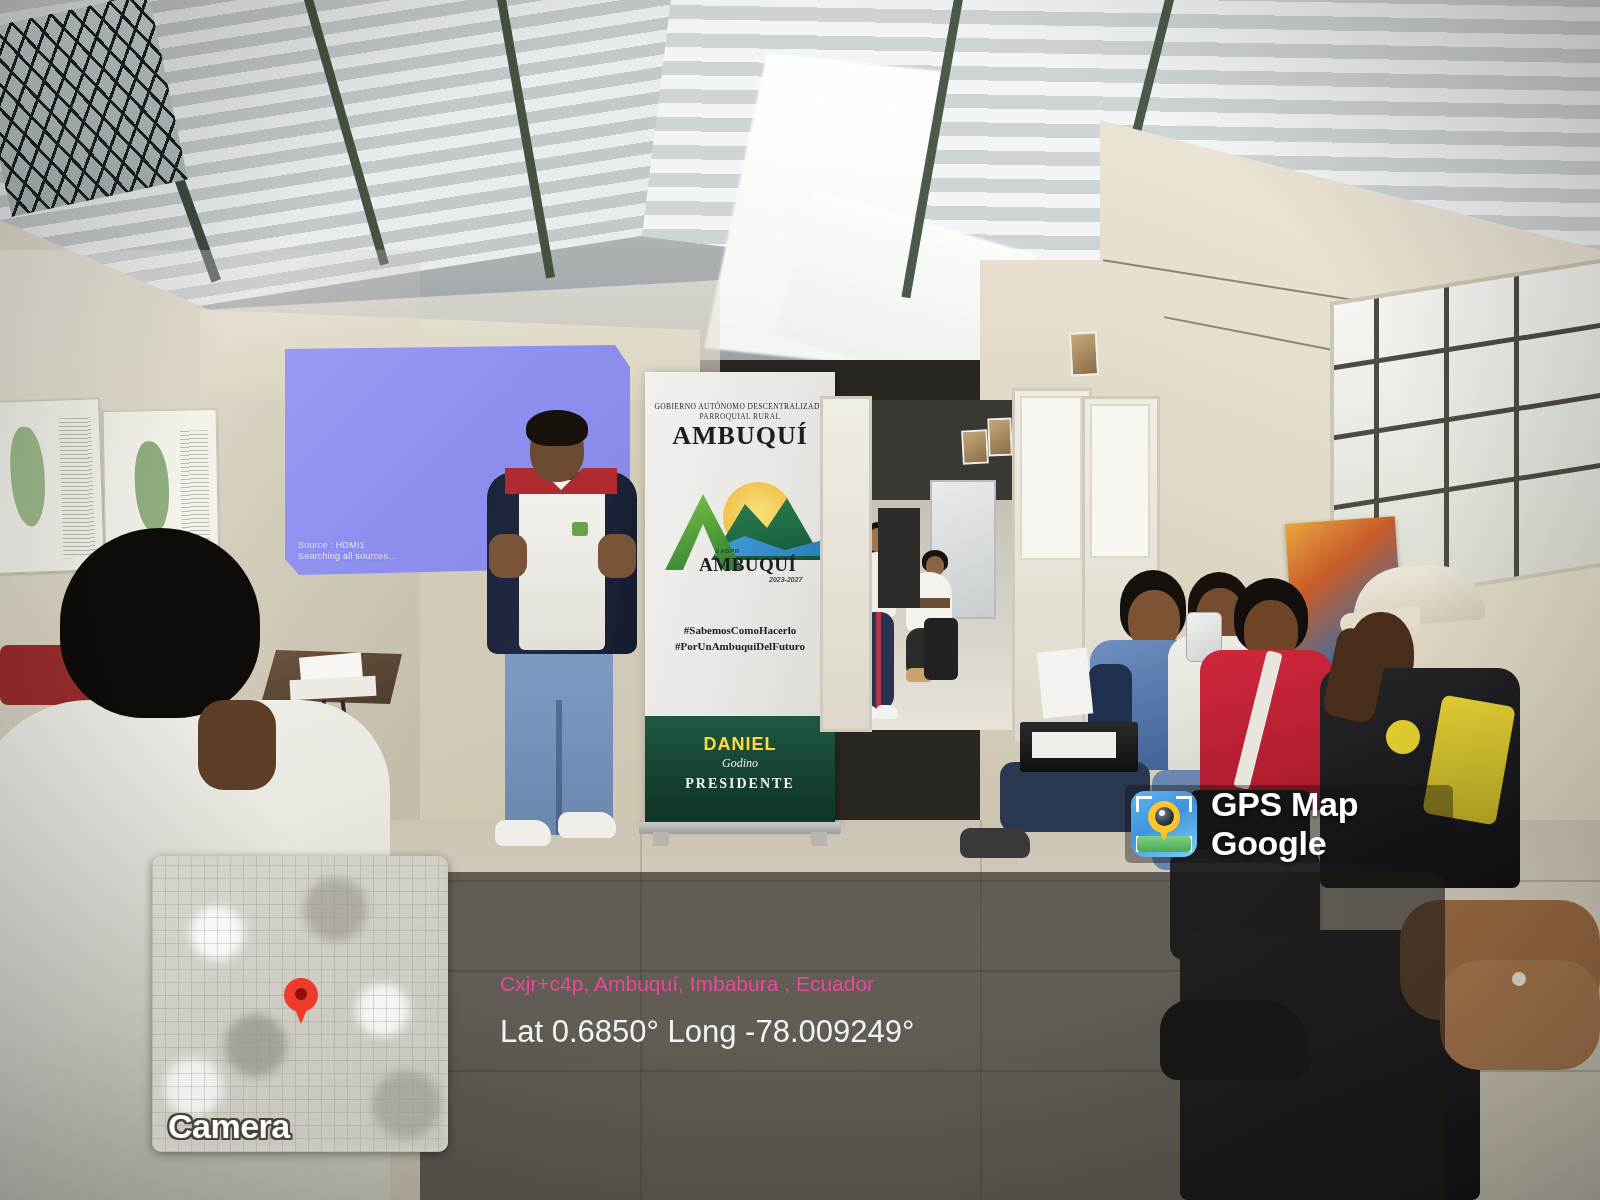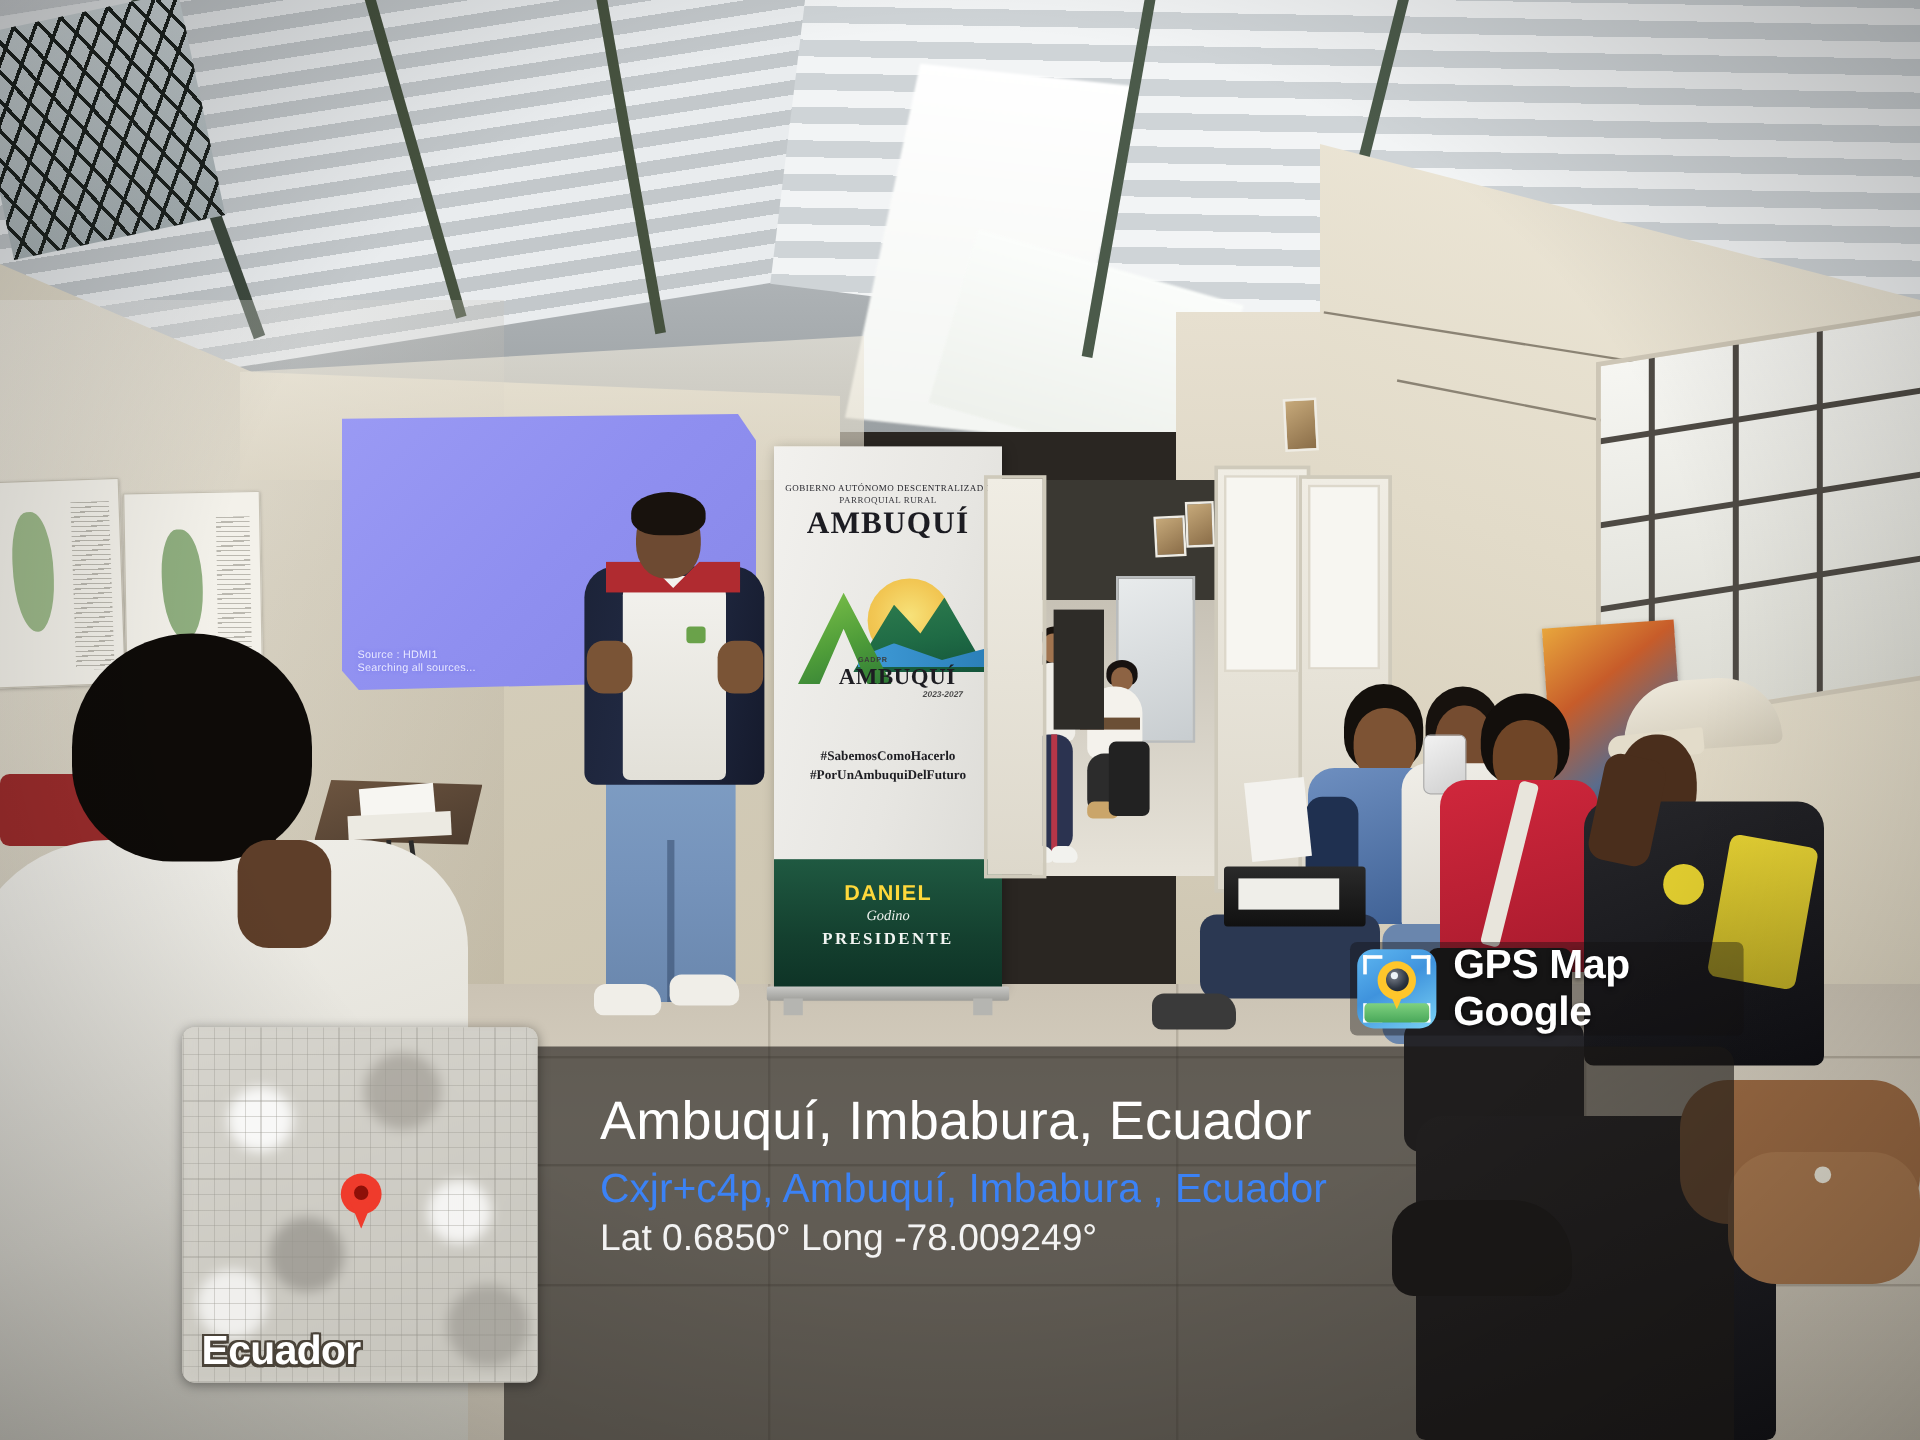--- a/index.html
+++ b/index.html
@@ -206,21 +206,21 @@
         background:#ef3b2c;}
   .ov-pin-t{position:absolute;left:8px;top:24px;width:18px;height:22px;background:#ef3b2c;
         clip-path:polygon(0 0,18px 0,9px 22px);}
   .ov-pin-d{position:absolute;left:11px;top:10px;width:12px;height:12px;border-radius:50%;background:#8e1008;}
   .ov-google{position:absolute;left:16px;bottom:6px;font-size:34px;font-weight:700;color:#fff;
         letter-spacing:-.5px;
         text-shadow:-2px -2px 0 #4a4339,2px -2px 0 #4a4339,-2px 2px 0 #4a4339,2px 2px 0 #4a4339,
                     0 -2px 0 #4a4339,0 2px 0 #4a4339,-2px 0 0 #4a4339,2px 0 0 #4a4339;}
 
   .ov-title{position:absolute;left:500px;top:908px;font-size:45px;color:#fff;letter-spacing:.2px;}
-  .ov-l2{position:absolute;left:500px;top:972px;font-size:34px;color:#3b82f6;}
+  .ov-l2{position:absolute;left:500px;top:972px;font-size:21px;color:#ec4899;}
   .ov-l3{position:absolute;left:500px;top:1014px;font-size:31px;color:#f3f3f3;}
   .ov-l4{position:absolute;left:500px;top:1056px;font-size:31px;color:#f3f3f3;}
 
   .wm{position:absolute;left:1125px;top:785px;width:322px;height:78px;
         display:flex;align-items:center;gap:14px;background:rgba(18,16,14,.40);border-radius:6px;padding-left:6px;}
   .wm-ic{width:66px;height:66px;border-radius:14px;position:relative;flex:0 0 auto;
         background:linear-gradient(150deg,#5fb8f2 0%,#3f93dd 45%,#7ad2f5 100%);}
   .wm-br{position:absolute;width:13px;height:13px;border:3px solid #fff;}
   .wm-pin{position:absolute;left:17px;top:10px;width:32px;height:40px;}
   .wm-pin-b{position:absolute;left:0;top:0;width:32px;height:32px;border-radius:50%;background:#ffc62b;}
@@ -460,20 +460,19 @@
   <div class="ov-panel"></div>
 
   <div class="ov-map">
     <div class="ov-map-blur"></div>
     <div class="ov-map-grid"></div>
     <div class="ov-pin">
       <div class="ov-pin-b"></div>
       <div class="ov-pin-t"></div>
       <div class="ov-pin-d"></div>
     </div>
-    <div class="ov-google">Ecuador</div>
-  </div>
-
-  <div class="ov-title">Ambuquí, Imbabura, Ecuador</div>
+    <div class="ov-google">Camera</div>
+  </div>
+
   <div class="ov-l2">Cxjr+c4p, Ambuquí, Imbabura , Ecuador</div>
   <div class="ov-l3">Lat 0.6850° Long -78.009249°</div>
 
 </div>
 
 </body></html>

